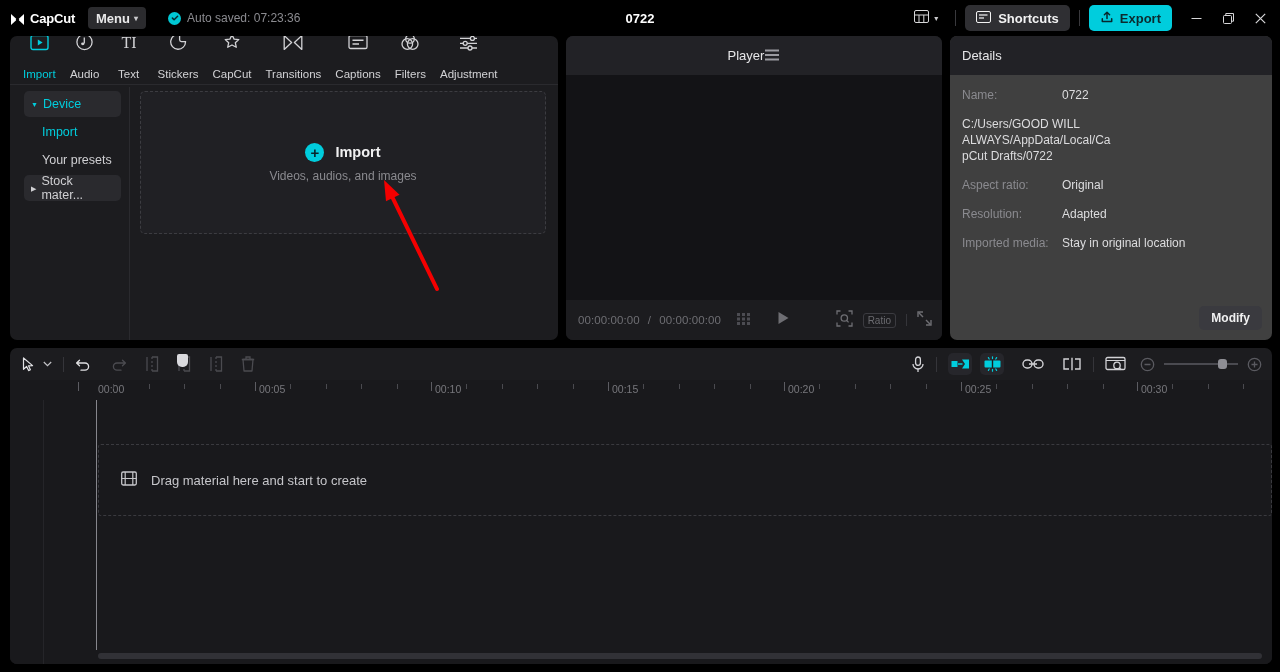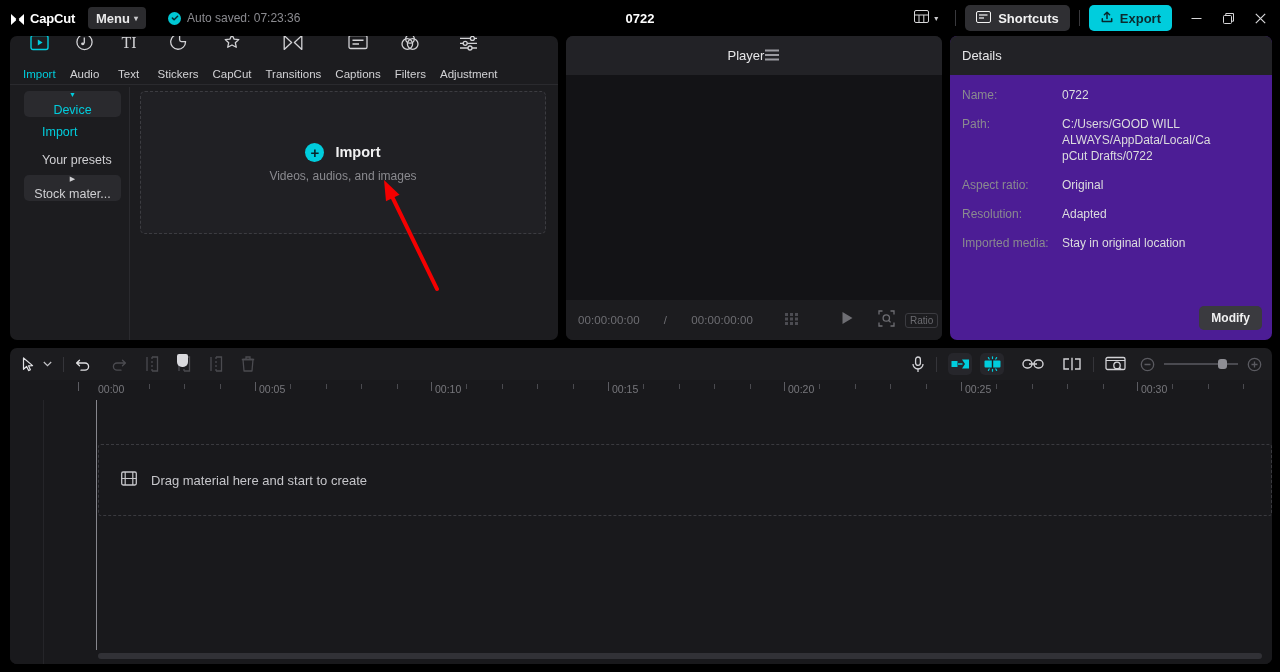--- a/index.html
+++ b/index.html
@@ -75,21 +75,21 @@
   .tabs-underline { height: 1px; background: #2a2a2e; margin: 0; }
 
   .left-body { display: flex; height: 256px; }
   .nav {
     width: 120px; padding: 6px 8px 0 14px; display: flex; flex-direction: column; gap: 2px;
   }
   .nav-item {
     height: 26px; display: flex; align-items: center; gap: 5px;
     border-radius: 5px; padding: 0 7px; font-size: 12.5px; color: #cfcfd2; cursor: default;
   }
-  .nav-item.group { background: #2a2a2e; flex-direction: column; }
+  .nav-item.group { background: #2a2a2e; }
   .nav-item.teal { color: #00cddd; }
   .nav-item.sub { padding-left: 18px; }
   .nav-caret { font-size: 7px; line-height: 1; }
   .nav-divider { width: 1px; background: #2a2a2e; margin: 2px 0 0 0; }
 
   .dropzone-wrap { flex: 1; padding: 6px 12px 0 10px; }
   .dropzone {
     width: 406px; height: 143px; border: 1px dashed #3c3c41; border-radius: 5px;
     display: flex; flex-direction: column; align-items: center; justify-content: center;
     gap: 7px; background: #202024; cursor: default;
@@ -109,34 +109,34 @@
     background: #1c1c1f; border-radius: 7px; overflow: hidden;
   }
   .player-head {
     height: 39px; display: flex; align-items: center; justify-content: center;
     padding: 0 14px 0 14px; background: #222226;
   }
   .player-title { color: #e6e6e8; font-size: 13px; }
   .player-stage { height: 225px; background: #131316; }
   .player-ctrl {
     height: 40px; background: #1c1c1f;
-    display: flex; align-items: center; padding: 0 10px 0 12px; gap: 24px;
+    display: flex; align-items: center; padding: 0 10px 0 12px; gap: 8px;
   }
   .timecode { color: #6e6e73; font-size: 11.5px; letter-spacing: 0.1px; }
   .ctrl-right { margin-left: auto; display: flex; align-items: center; gap: 10px; }
   .ratio-badge {
     border: 1px solid #3b3b40; border-radius: 3px; padding: 1px 4px;
     font-size: 10px; color: #6b6b70;
   }
   .thin-sep { width: 1px; height: 12px; background: #35353a; }
 
   
   .details {
     position: absolute; left: 950px; top: 0; width: 322px; height: 304px;
-    background: #4c1d95; border-radius: 7px; overflow: hidden;
+    background: #404040; border-radius: 7px; overflow: hidden;
   }
   .details-head {
     height: 39px; display: flex; align-items: center; padding-left: 12px; background: #222226;
   }
   .details-title { color: #e6e6e8; font-size: 13px; }
   .details-body { padding: 12px 12px 0 12px; position: relative; height: 265px; }
   .drow { display: flex; margin-bottom: 13px; }
   .dlabel { width: 100px; color: #8a8a8f; font-size: 12px; flex: none; line-height: 16px; }
   .dvalue { color: #dcdcde; font-size: 12px; line-height: 16px; word-break: break-word; }
   .modify-btn {
@@ -492,21 +492,20 @@
         <span class="details-title">Details</span>
       </div>
       <div class="details-body">
 
         <div class="drow">
           <span class="dlabel">Name:</span>
           <span class="dvalue">0722</span>
         </div>
 
         <div class="drow">
-          <span class="dlabel">Path:</span>
           <span class="dvalue" style="width:152px;">C:/Users/GOOD WILL ALWAYS/AppData/Local/CapCut Drafts/0722</span>
         </div>
 
         <div class="drow">
           <span class="dlabel">Aspect ratio:</span>
           <span class="dvalue">Original</span>
         </div>
 
         <div class="drow">
           <span class="dlabel">Resolution:</span>

